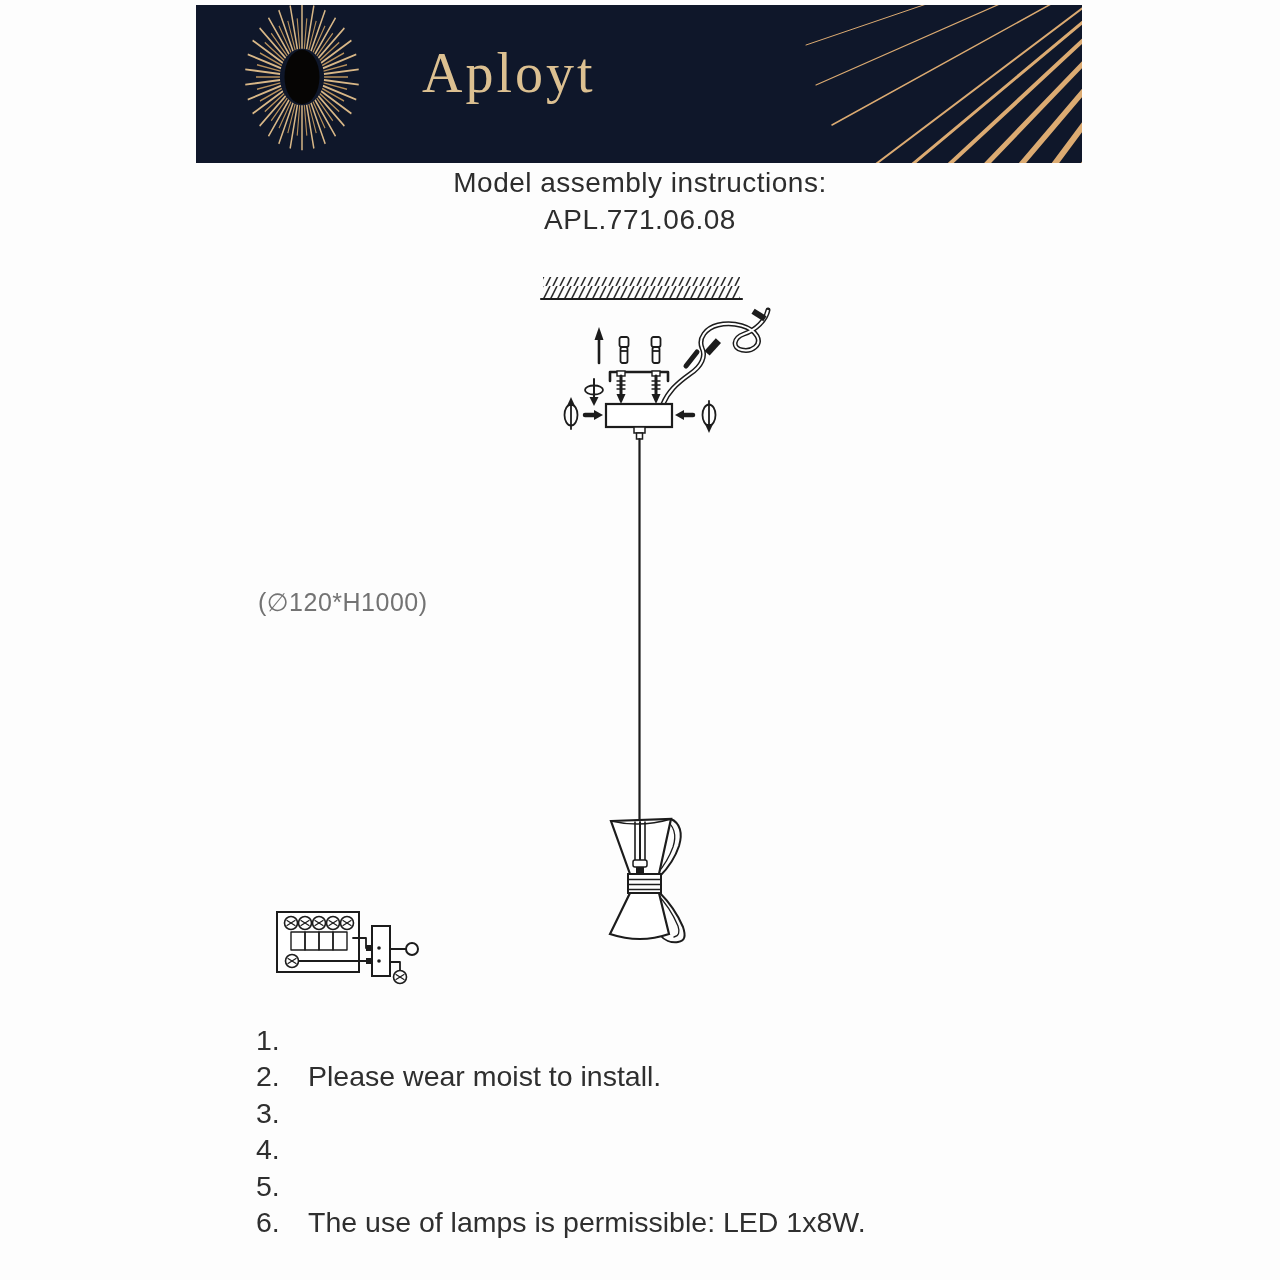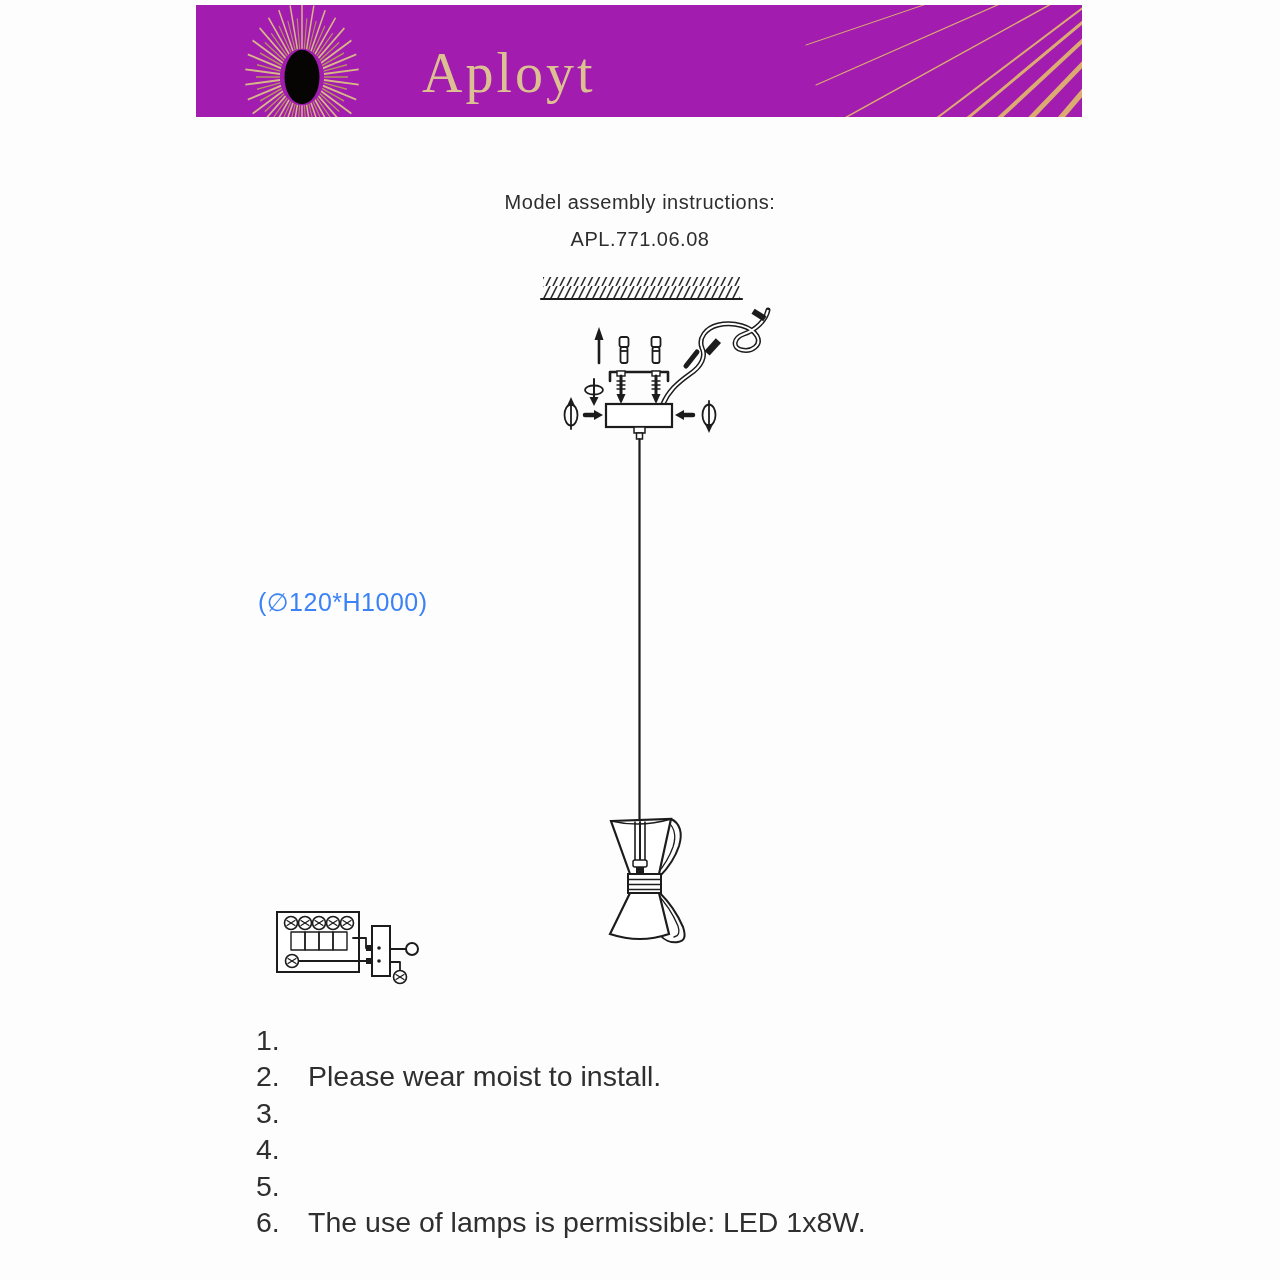--- a/index.html
+++ b/index.html
@@ -2,39 +2,39 @@
 <html><head>
 <meta charset="utf-8">
 <style>
   html,body{margin:0;padding:0;}
   body{
     width:1280px;height:1280px;position:relative;overflow:hidden;
     background:#fdfdfd;font-family:"Liberation Sans",sans-serif;color:#2e2e2e;
   }
   
   .banner{
-    position:absolute;left:196px;top:5px;width:886px;height:112px;
-    background:#a21caf;overflow:hidden;
+    position:absolute;left:196px;top:5px;width:886px;height:158px;
+    background:#0f172a;overflow:hidden;
   }
   .banner svg{position:absolute;left:0;top:0;}
   .brand-text{
     position:absolute;left:226px;top:36px;
     font-family:"Liberation Serif",serif;
     font-size:56px;font-weight:400;color:#dcc091;letter-spacing:3px;
   }
   
   .title-block{
-    position:absolute;left:0;top:184px;width:1280px;text-align:center;
-    font-size:20px;line-height:37px;color:#2d2d2d;letter-spacing:.5px;
+    position:absolute;left:0;top:164px;width:1280px;text-align:center;
+    font-size:28px;line-height:37px;color:#2d2d2d;letter-spacing:.5px;
   }
   
   #diagram-svg{position:absolute;left:0;top:0;pointer-events:none;}
   .dim-label{
     position:absolute;left:258px;top:588px;
-    font-size:25px;color:#3b82f6;letter-spacing:.5px;
+    font-size:25px;color:#737373;letter-spacing:.5px;
   }
   
   .instructions{
     position:absolute;left:256px;top:1022px;width:860px;
     font-size:28.5px;line-height:36.4px;color:#2f2f2f;
   }
   .instr-row{display:flex;}
   .instr-num{width:52px;flex:0 0 52px;}
   
   .ink{stroke:#1c1c1c;fill:none;stroke-linecap:round;stroke-linejoin:round;}

